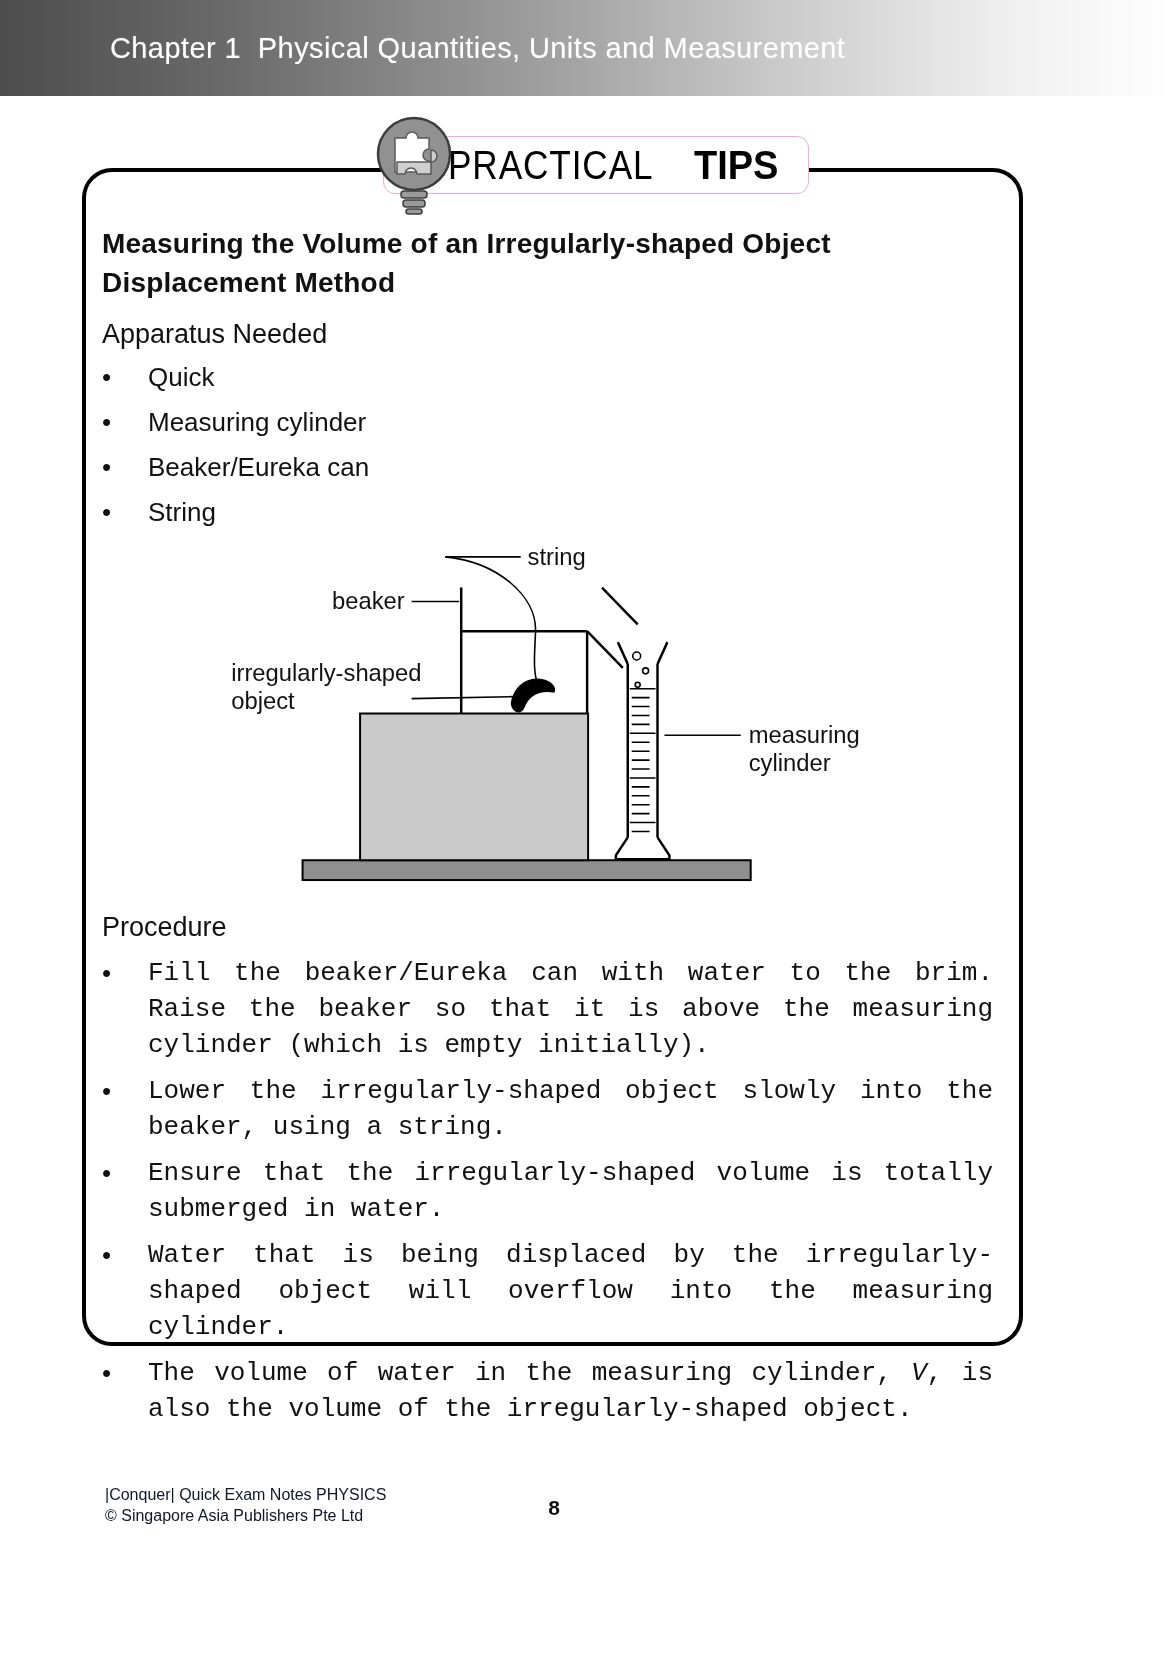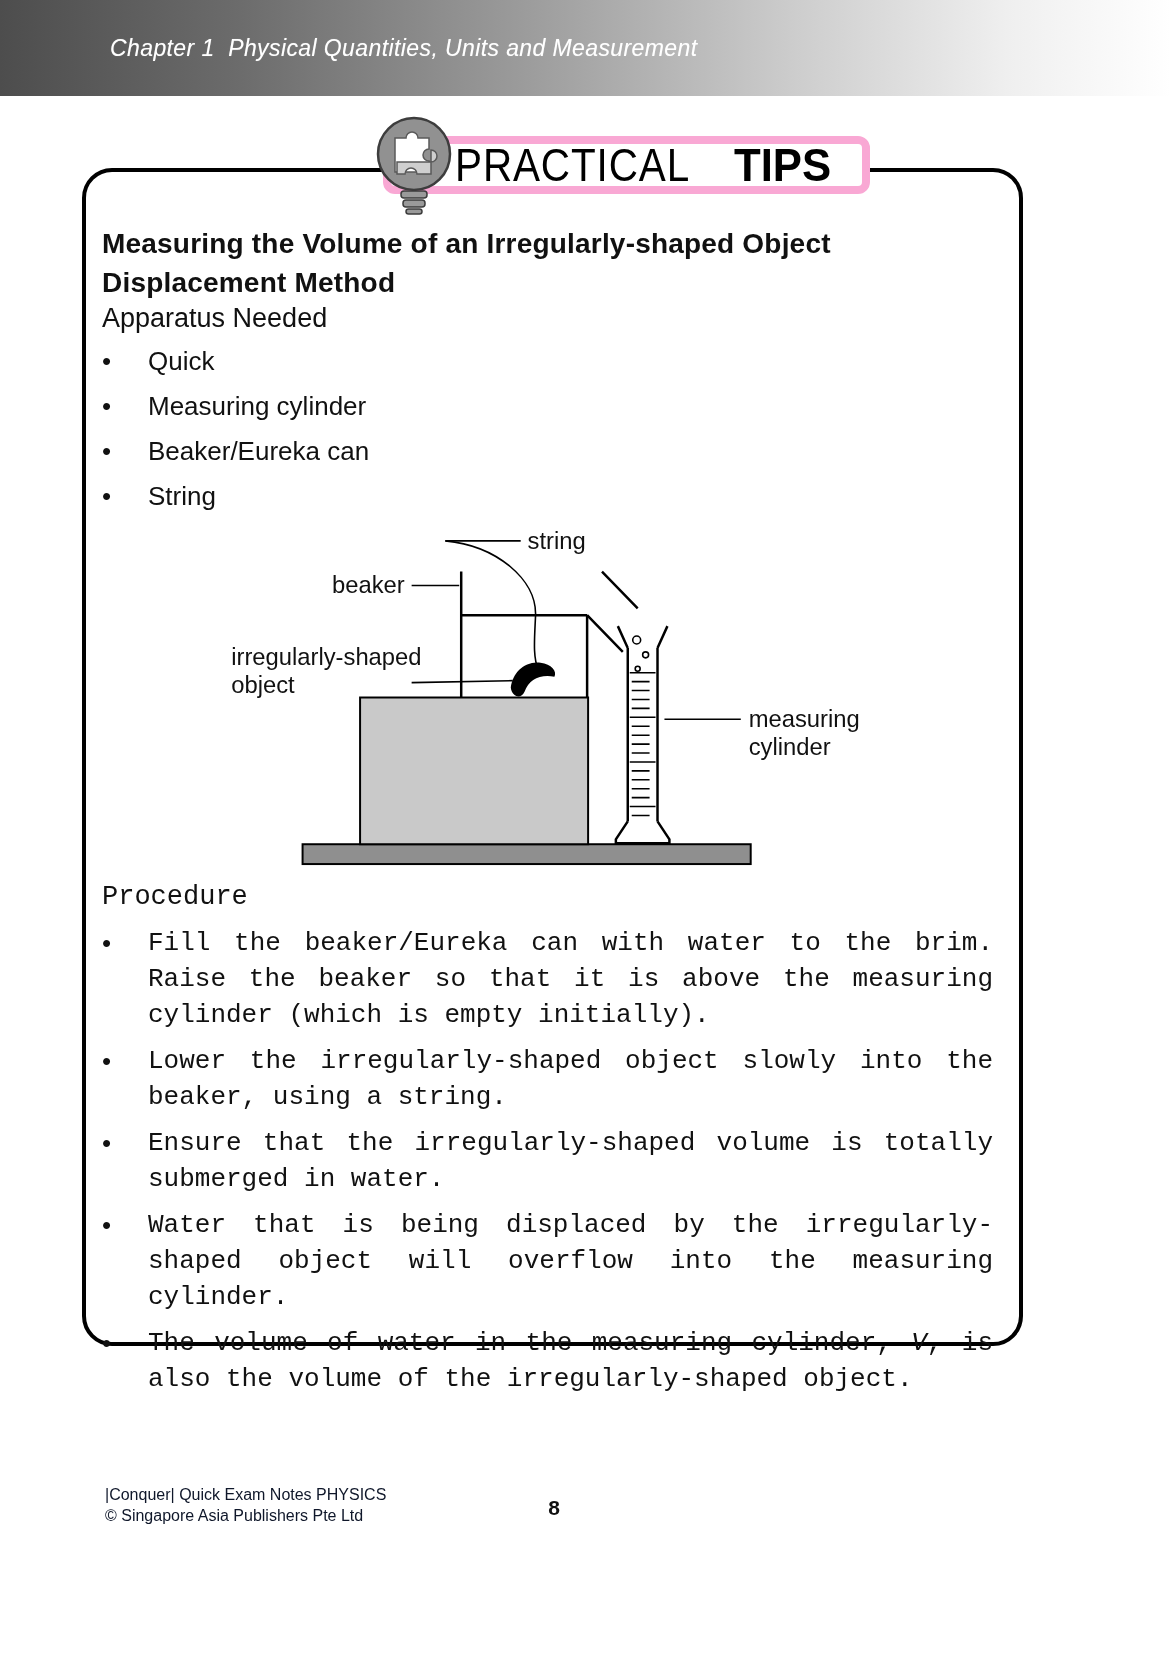--- a/index.html
+++ b/index.html
@@ -10,52 +10,52 @@
     overflow:hidden;
   }
 
   
   .chapter-bar {
     position:absolute; left:0; top:0; width:1171px; height:96px;
     background:linear-gradient(90deg,#4d4d4d 0%,#6b6b6b 20%,#9c9c9c 45%,#cdcdcd 68%,#efefef 86%,#ffffff 100%);
     display:flex; align-items:center;
   }
   .chapter-title {
-    font-style:italic; color:#ffffff; font-size:23px; letter-spacing:.4px;
+    color:#ffffff; font-size:29px; letter-spacing:.4px;
     padding-left:110px; white-space:pre;
     text-shadow:0 0 1px rgba(255,255,255,.4);
   }
 
   
   .badge-wrap { position:absolute; left:383px; top:136px; z-index:5; }
   .tips-badge {
-    background:#fff; border:8px solid #f9a8d4; border-radius:12px;
+    background:#fff; border:1px solid #f9a8d4; border-radius:12px;
     height:58px; display:flex; align-items:center; gap:12px;
-    padding:0 26px 0 64px; font-size:46px; color:#000;
+    padding:0 26px 0 64px; font-size:40px; color:#000;
   }
   .badge-reg { font-weight:400; display:inline-block; transform:scaleX(.88); transform-origin:left center; letter-spacing:1px; }
   .badge-bold { font-weight:700; display:inline-block; transform:scaleX(.95); transform-origin:left center; }
   .bulb-icon { position:absolute; left:-14px; top:-24px; }
 
   
   .tips-box {
     position:absolute; left:82px; top:168px; width:941px; height:1178px;
     border:4px solid #000; border-radius:30px; background:#fff;
     padding:52px 26px 0 16px; z-index:1;
   }
   .section-title { font-size:28px; font-weight:bold; line-height:39px; letter-spacing:.2px; }
-  .sub-heading { font-size:27px; line-height:32px; }
+  .sub-heading { font-size:27px; line-height:32px; margin-top:16px; }
   .bullet-list { margin-top:10px; }
   .bullet-item { display:flex; align-items:flex-start; }
   .apparatus .bullet-item { line-height:34px; margin-bottom:11px; font-size:26px; }
   .procedure .bullet-item { line-height:36px; margin-bottom:10px; font-size:26px; }
   .bullet { width:46px; flex:0 0 46px; }
   .bullet-text { flex:1; }
   .procedure .bullet-text { text-align:justify;font-family:Liberation Mono, monospace; }
-  .proc-heading { margin-top:10px;font-family:Liberation Mono, monospace; }
+  .proc-heading { margin-top:24px; }
   .procedure { margin-top:12px; }
 
   
   .diagram { display:block; margin:4px 0 0 -26px; }
   .diagram text { font-family:"Liberation Sans", sans-serif; font-size:24px; fill:#111; }
   .diagram .ln { stroke:#000; stroke-width:2.5; fill:none; }
   .diagram .thin { stroke:#000; stroke-width:1.6; fill:none; }
 
   
   .footer-imprint { position:absolute; left:105px; top:1484px; font-size:16px; line-height:21px; color:#0f172a; }

